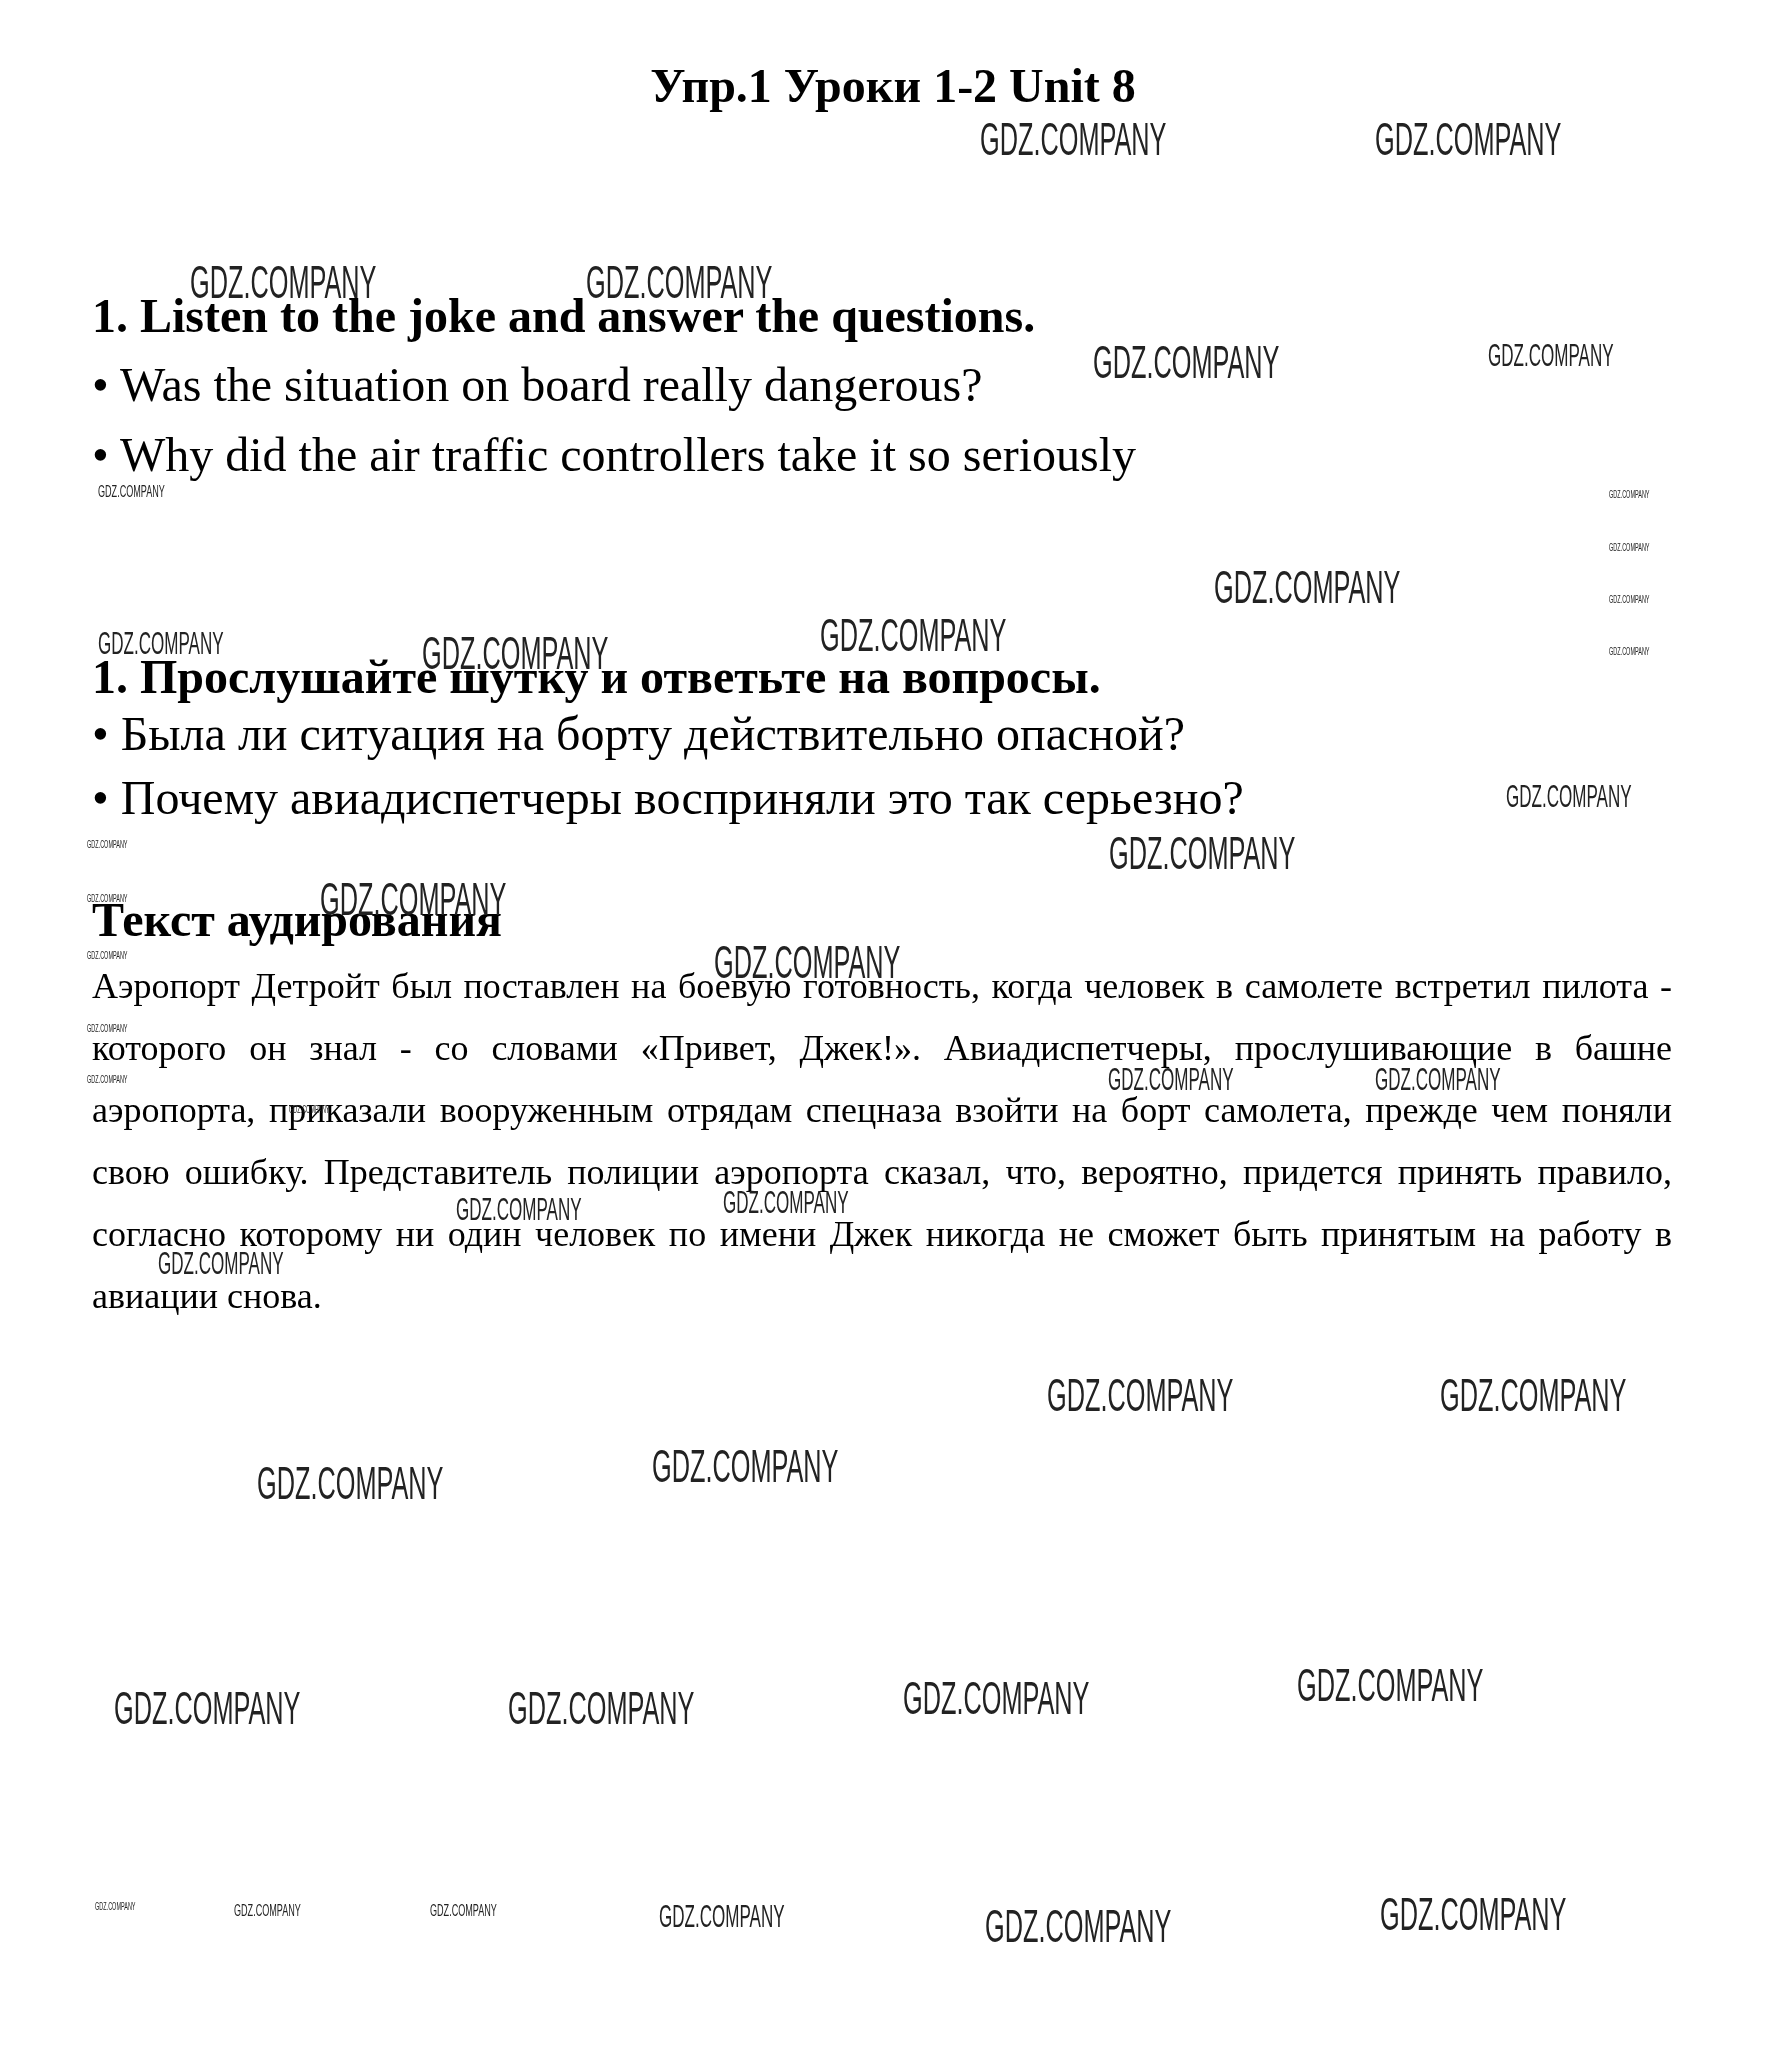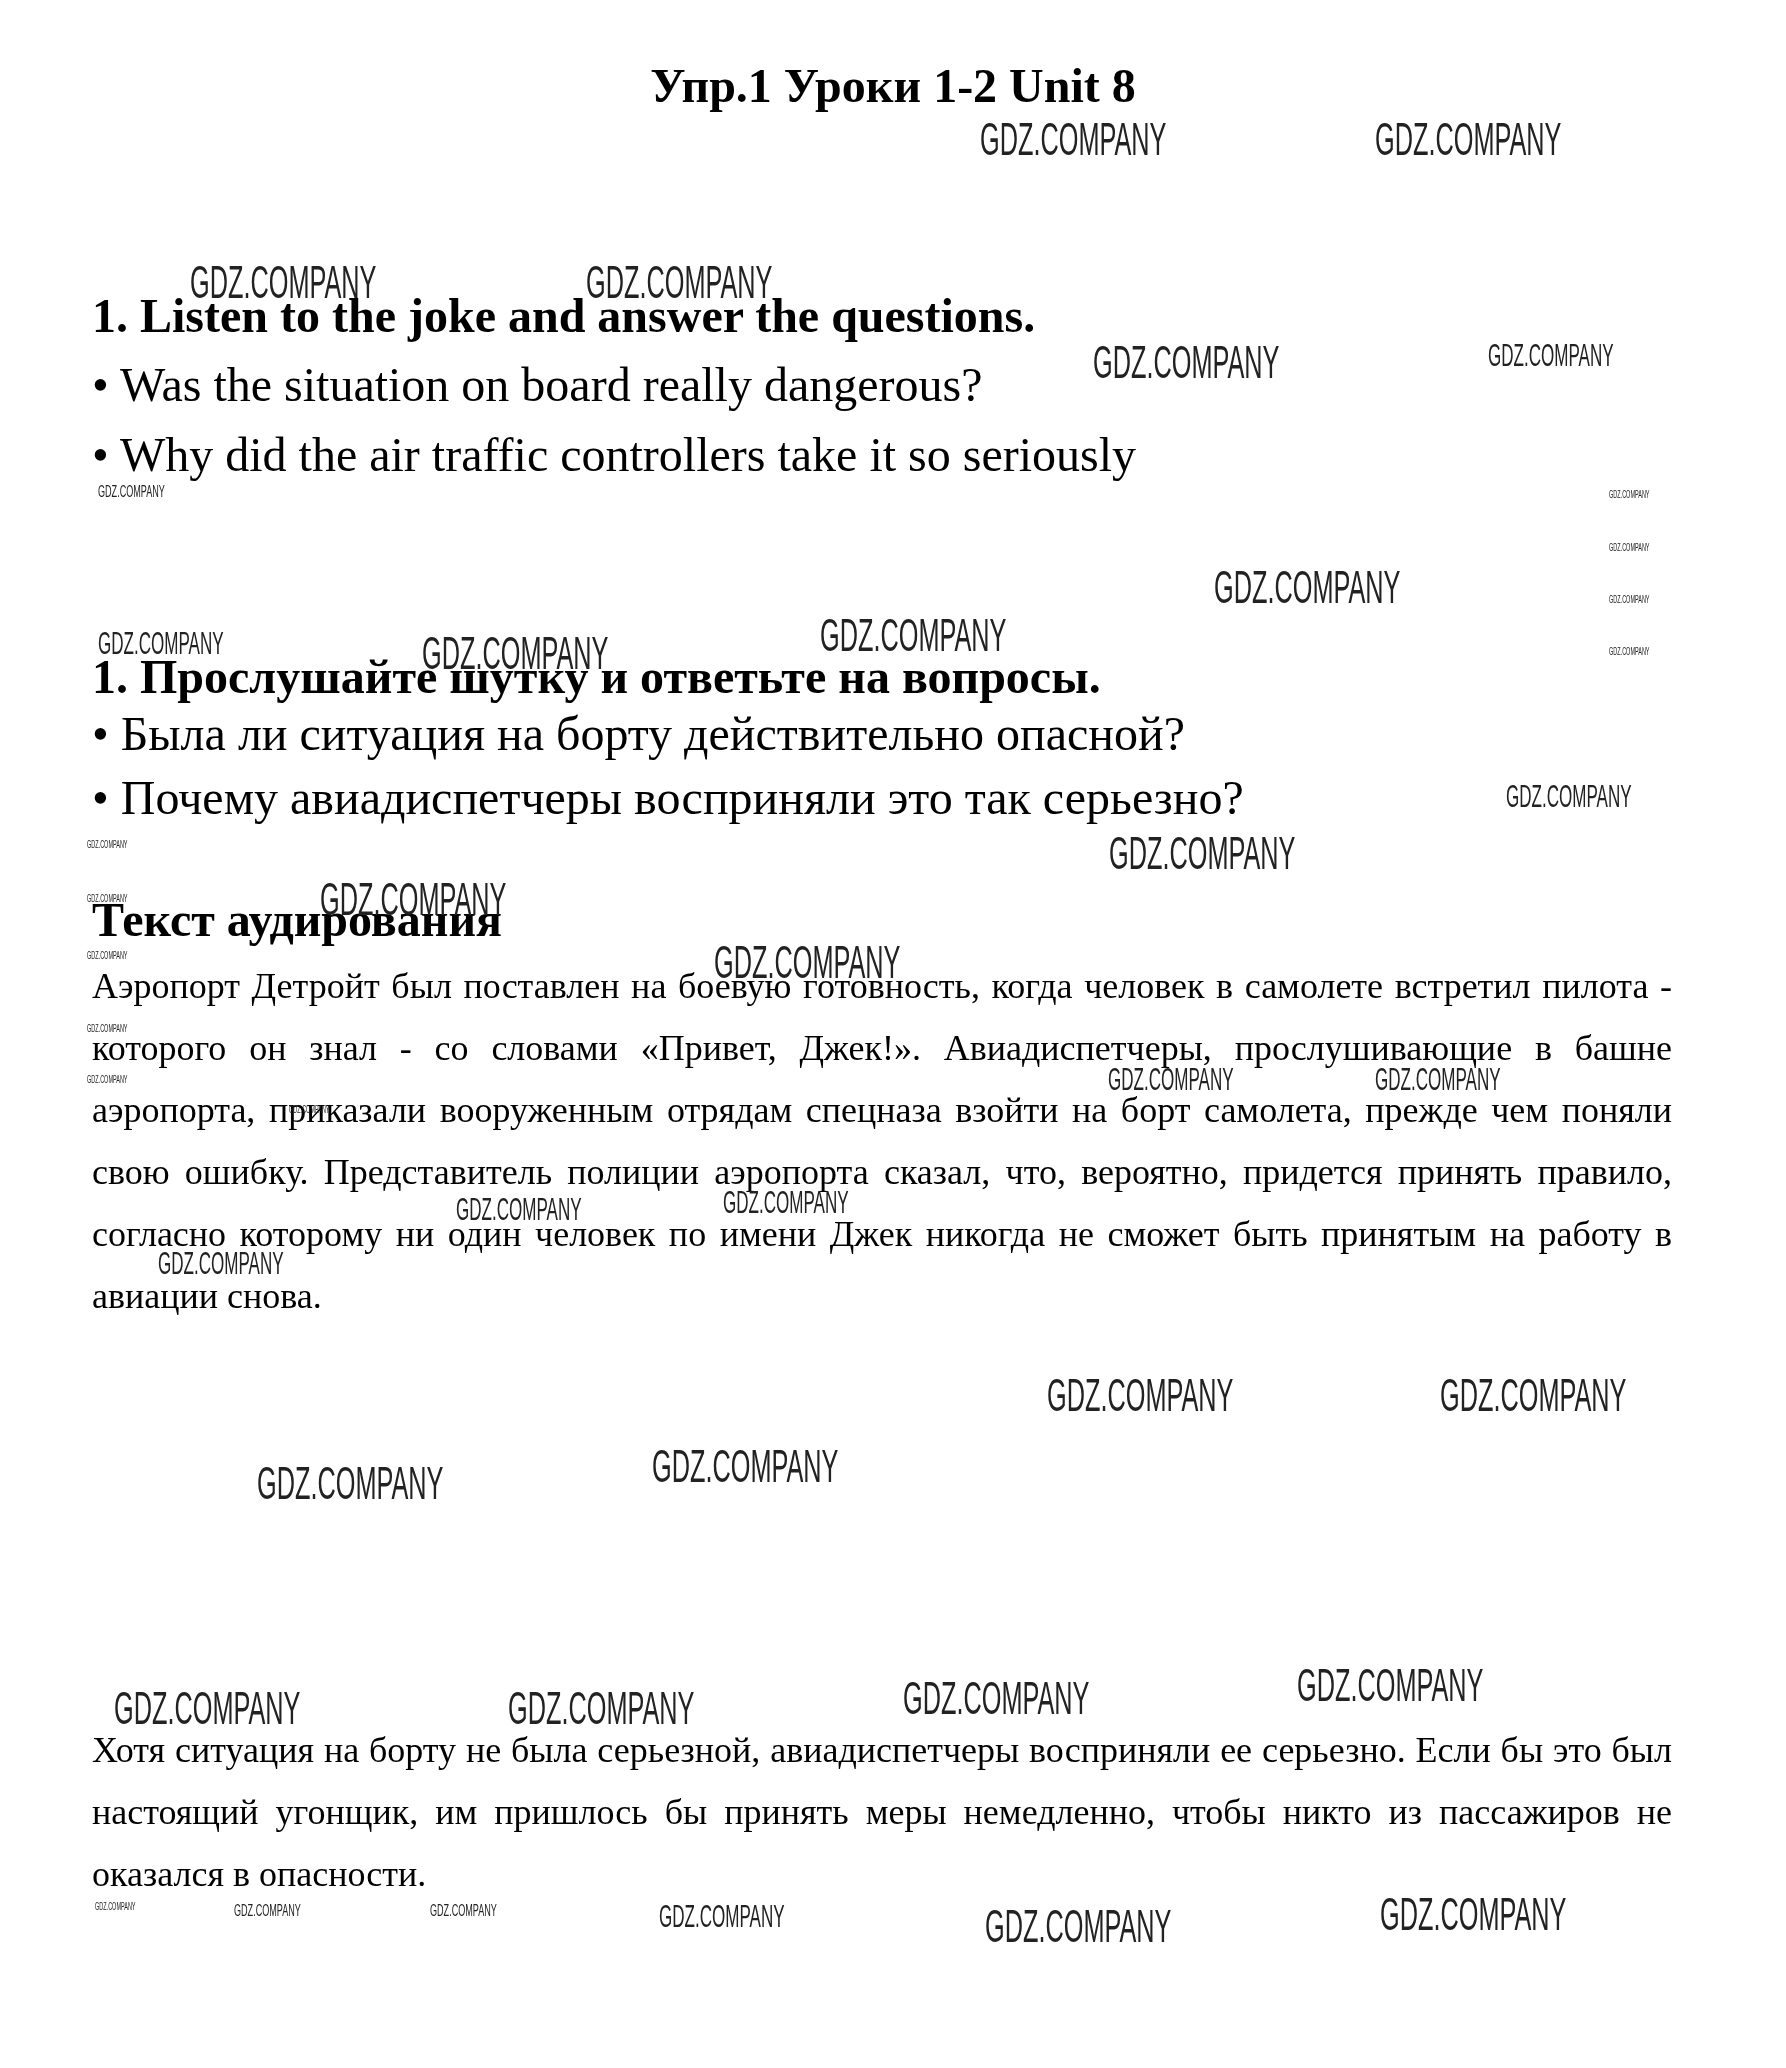--- a/index.html
+++ b/index.html
@@ -36,23 +36,20 @@
   <div class="line" style="top:705px;">• Была ли ситуация на борту действительно опасной?</div>
   <div class="line" style="top:769px;">• Почему авиадиспетчеры восприняли это так серьезно?</div>
 
   <div class="h" style="top:891px;">Текст аудирования</div>
 
   <div class="para" style="top:955px;">
     <p>Аэропорт Детройт был поставлен на боевую готовность, когда человек в самолете встретил пилота - которого он знал - со словами «Привет, Джек!». Авиадиспетчеры, прослушивающие в башне аэропорта, приказали вооруженным отрядам спецназа взойти на борт самолета, прежде чем поняли свою ошибку. Представитель полиции аэропорта сказал, что, вероятно, придется принять правило, согласно которому ни один человек по имени Джек никогда не сможет быть принятым на работу в авиации снова.</p>
   </div>
 
 
-  <div class="para" style="top:1719px;">
-    <p>Хотя ситуация на борту не была серьезной, авиадиспетчеры восприняли ее серьезно. Если бы это был настоящий угонщик, им пришлось бы принять меры немедленно, чтобы никто из пассажиров не оказался в опасности.</p>
-  </div>
 
   <span class="wm l" style="left:980px;top:112px;">GDZ.COMPANY</span>
   <span class="wm l" style="left:1375px;top:112px;">GDZ.COMPANY</span>
   <span class="wm l" style="left:190px;top:255px;">GDZ.COMPANY</span>
   <span class="wm l" style="left:586px;top:255px;">GDZ.COMPANY</span>
   <span class="wm l" style="left:1093px;top:335px;">GDZ.COMPANY</span>
   <span class="wm m" style="left:1488px;top:338px;">GDZ.COMPANY</span>
   <span class="wm s" style="left:98px;top:482px;">GDZ.COMPANY</span>
   <span class="wm xs" style="left:1609px;top:489px;">GDZ.COMPANY</span>
   <span class="wm xs" style="left:1609px;top:542px;">GDZ.COMPANY</span>

